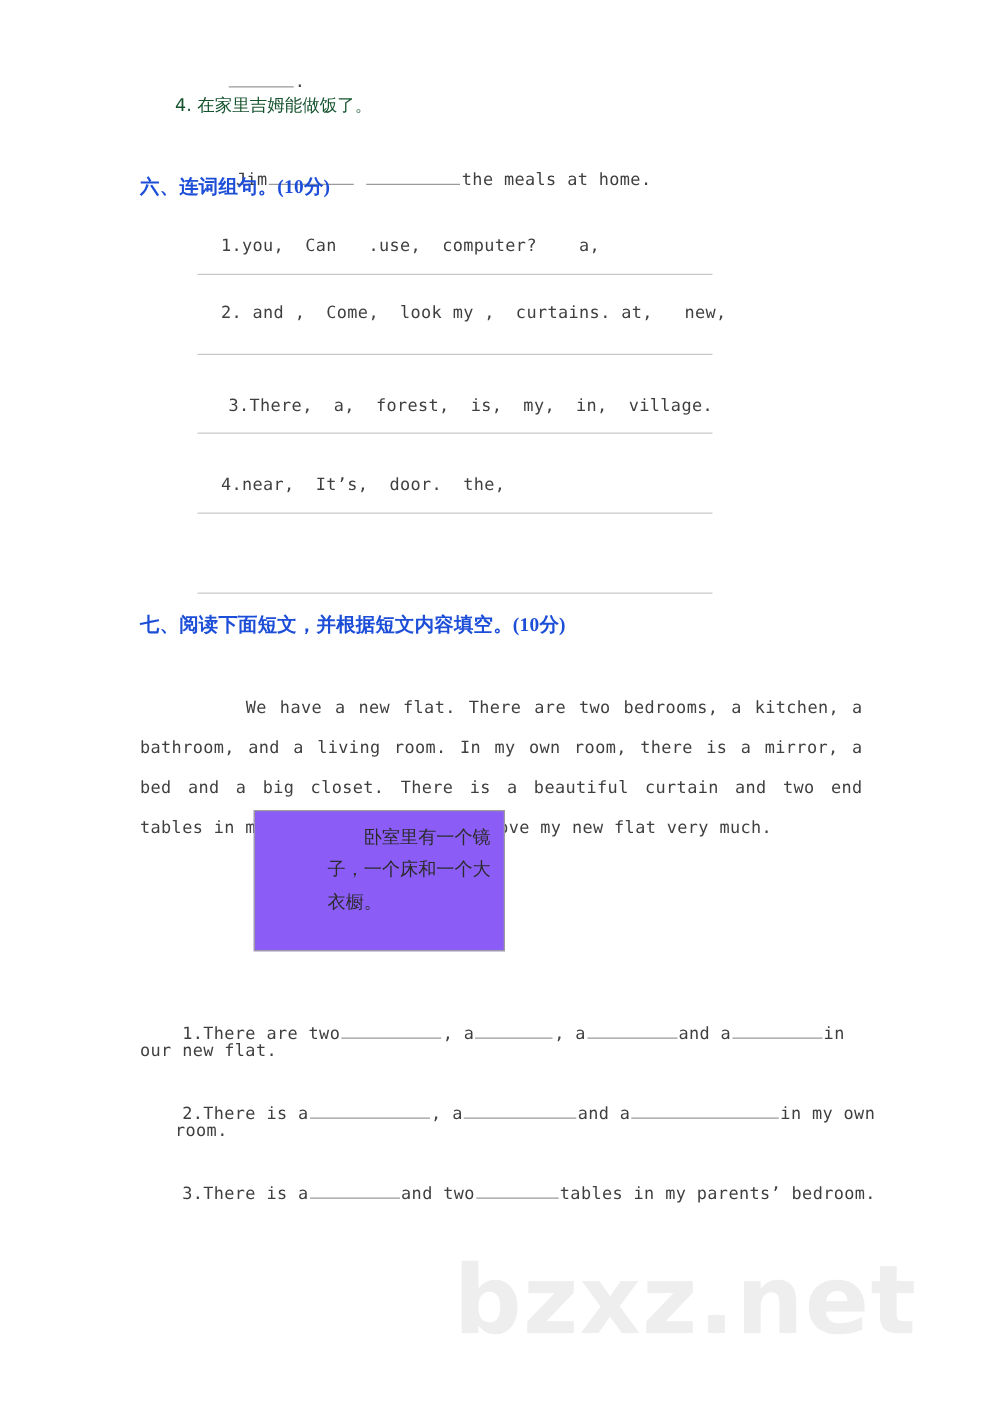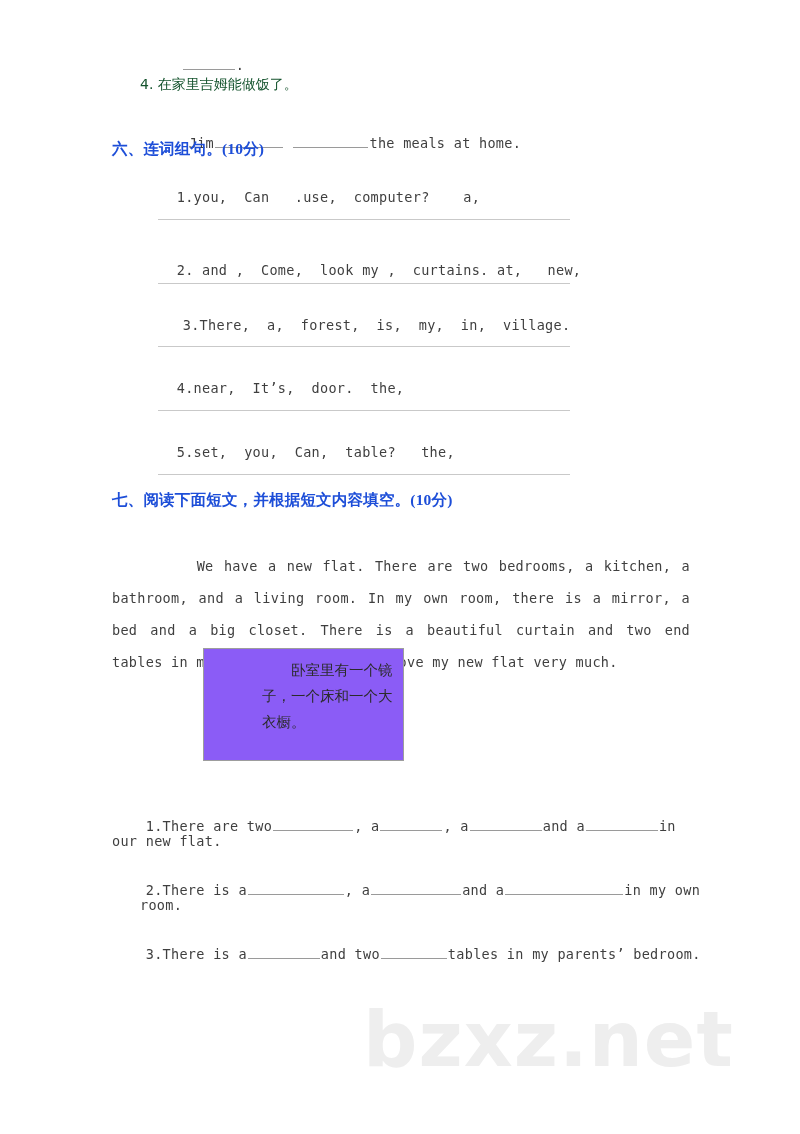--- a/index.html
+++ b/index.html
@@ -111,38 +111,35 @@
     <span>Jim</span><span class="blank" style="width:68px;"></span><span>&nbsp;</span><span class="blank" style="width:75px;"></span><span>the meals at home.</span>
   </div>
 
   <div class="row sec-head" style="left:112px; top:139px;">六、连词组句。(10分)</div>
 
   <div class="row en" style="left:143px; top:173px;">
     <span>1.</span><span>you,  Can   .use,  computer?    a,</span>
   </div>
   <div class="answer-rule" style="left:158px; top:219px; width:412px;"></div>
 
-  <div class="row en" style="left:143px; top:246px;">
+  <div class="row en" style="left:143px; top:226px;">
     <span>2.</span><span> and ,  Come,  look my ,  curtains. at,   new,</span>
   </div>
   <div class="answer-rule" style="left:158px; top:283px; width:412px;"></div>
 
   <div class="row en" style="left:149px; top:301px;">
     <span>3.</span><span>There,  a,  forest,  is,  my,  in,  village.</span>
   </div>
   <div class="answer-rule" style="left:158px; top:346px; width:412px;"></div>
 
   <div class="row en" style="left:143px; top:364px;">
     <span>4.</span><span>near,  It’s,  door.  the,</span>
   </div>
   <div class="answer-rule" style="left:158px; top:410px; width:412px;"></div>
 
-  <div class="row en" style="left:143px; top:428px;">
-    <span>5.</span><span>set,  you,  Can,  table?   the,</span>
-  </div>
   <div class="answer-rule" style="left:158px; top:474px; width:412px;"></div>
 
   <div class="row sec-head" style="left:112px; top:490px;">七、阅读下面短文，并根据短文内容填空。(10分)</div>
 
   <div class="para en" style="left:112px; top:518px;">
     <span class="indent"></span><span>We have a new flat. There are two bedrooms, a kitchen, a bathroom, and a living room. In my own room, there is a mirror, a bed and a big closet. There is a beautiful curtain and two end tables in my parents’ bedroom. I love my new flat very much.</span>
   </div>
 
   <div class="hint-box" style="left:203px; top:648px; width:201px; height:113px;">
     <p>卧室里有一个镜子，一个床和一个大衣橱。</p>

